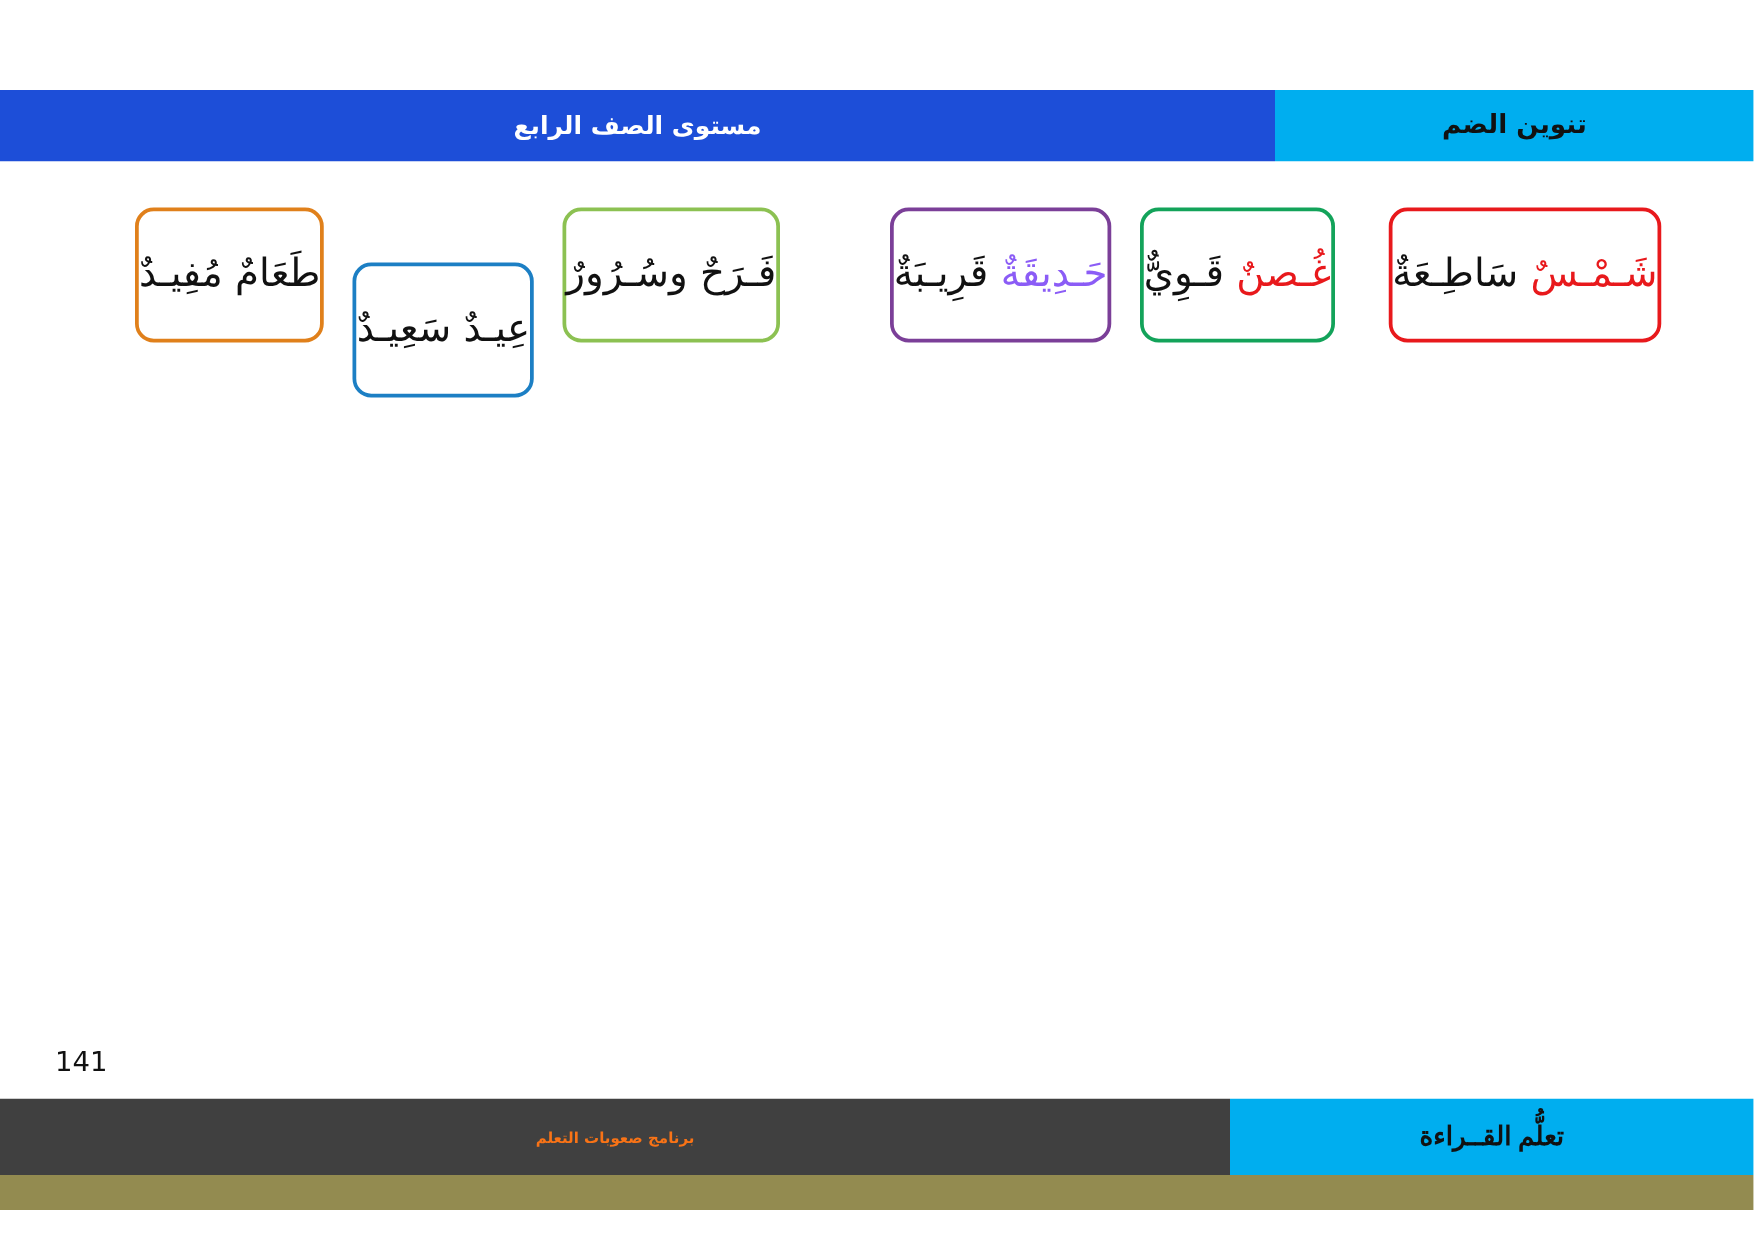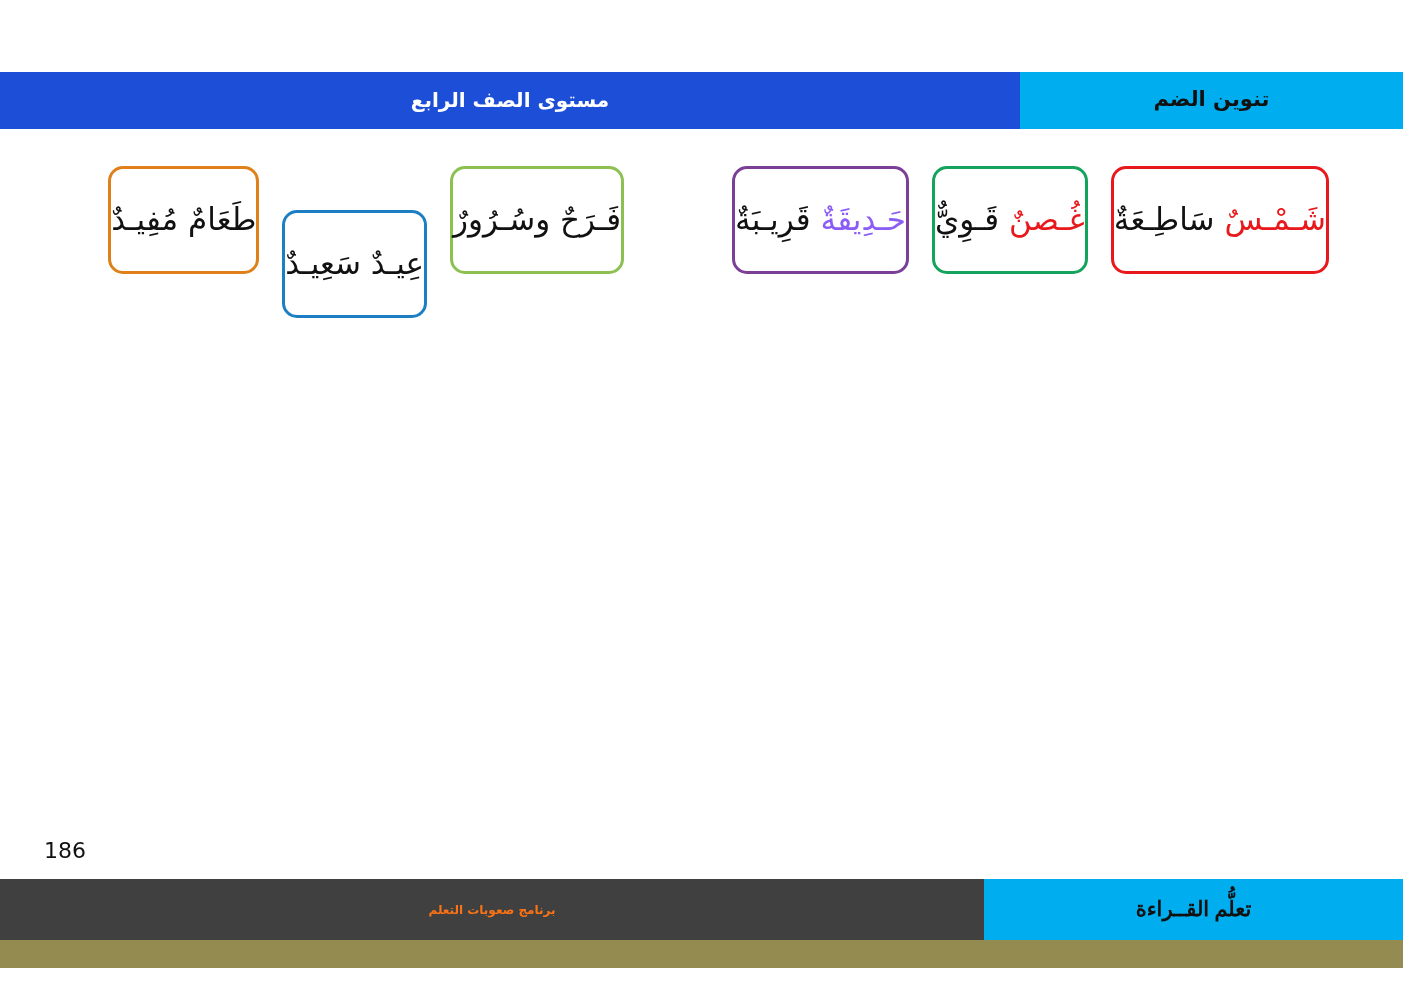--- a/index.html
+++ b/index.html
@@ -165,21 +165,21 @@
     <div class="header-accent">
       <span class="header-accent-text">تنوين الضم</span>
     </div>
     <div class="header-dark">
       <span class="header-dark-text">مستوى الصف الرابع</span>
     </div>
   </div>
 
   <div class="cards-area">
     <div class="column" id="col-right">
-        <div class="card" style="border-color: rgb(232, 25, 28);">
+        <div class="card" style="border-color: rgb(232, 25, 28); margin-left: 20px;">
           <div class="card-text"><span class="hl" style="color: rgb(232, 25, 28);">شَـمْـسٌ</span><span> سَاطِـعَةٌ</span></div>
         </div>
         <div class="card" style="border-color: rgb(19, 163, 90);">
           <div class="card-text"><span class="hl" style="color: rgb(232, 25, 28);">غُـصنٌ</span><span> قَـوِيٌّ</span></div>
         </div>
         <div class="card" style="border-color: rgb(123, 63, 152);">
           <div class="card-text"><span class="hl" style="color: #8b5cf6;">حَـدِيقَةٌ</span><span> قَرِيـبَةٌ</span></div>
         </div>
       </div>
     <div class="column" id="col-left">
@@ -188,21 +188,21 @@
         </div>
         <div class="card" style="border-color: rgb(28, 127, 196); margin-top: 44px;">
           <div class="card-text"><span>عِيـدٌ سَعِيـدٌ</span></div>
         </div>
         <div class="card" style="border-color: rgb(224, 128, 27);">
           <div class="card-text"><span>طَعَامٌ مُفِيـدٌ</span></div>
         </div>
       </div>
   </div>
 
-  <div class="page-number">186</div>
+  <div class="page-number">141</div>
 
   <div class="footer-bar">
     <div class="footer-accent">
       <span class="footer-accent-text">تعلُّم القــراءة</span>
     </div>
     <div class="footer-dark">
       <span class="footer-dark-text">برنامج صعوبات التعلم</span>
     </div>
   </div>
 

